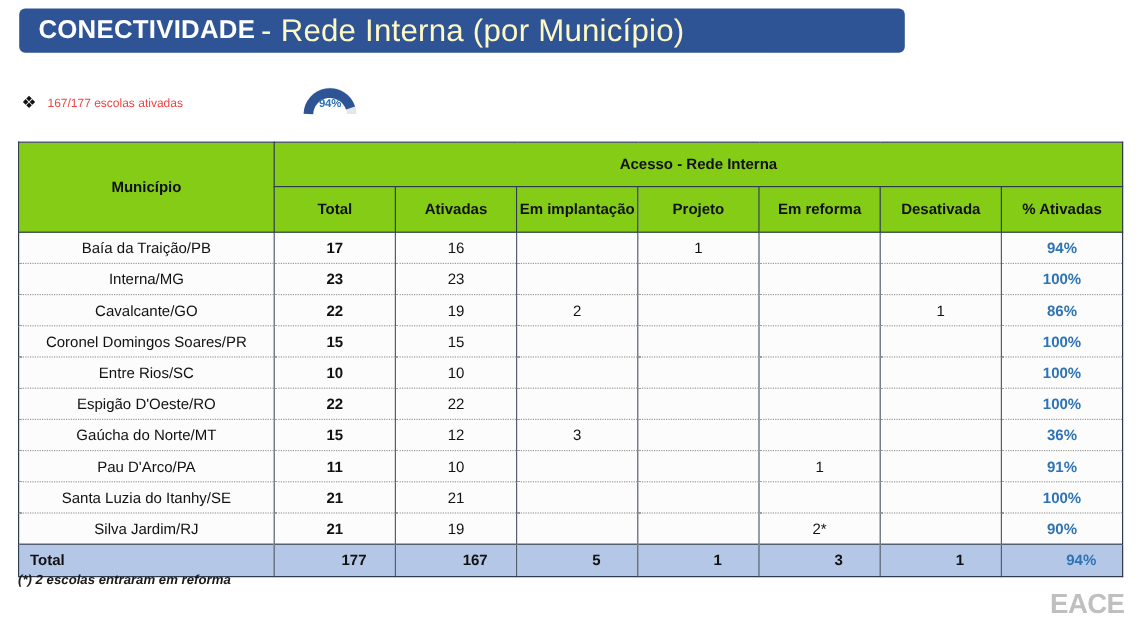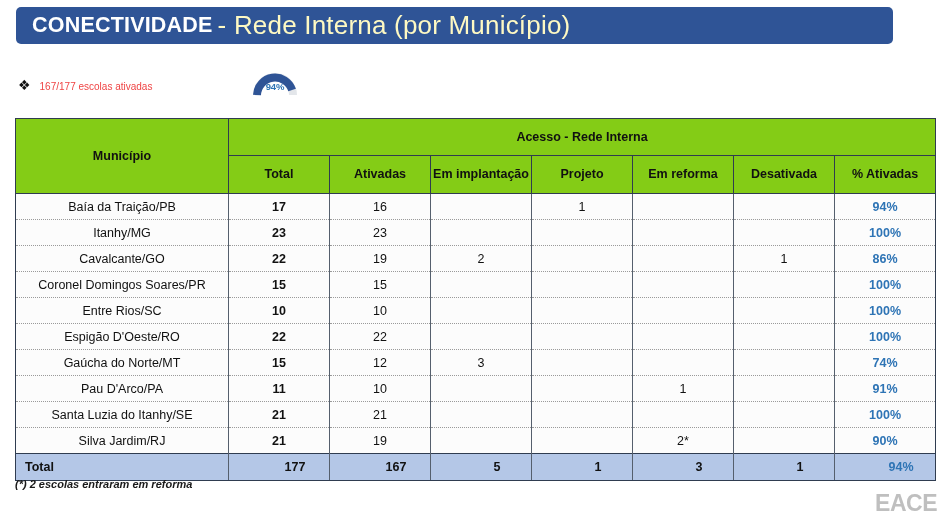--- a/index.html
+++ b/index.html
@@ -14,21 +14,21 @@
     font-family: "Liberation Sans", sans-serif;
     color: #1a1a1a;
     overflow: hidden;
   }
 
   
   .title-bar {
     position: absolute;
     left: 16px;
     top: 7px;
-    width: 877px;
+    width: 738px;
     height: 37px;
     background: #2F5496;
     border-radius: 5px;
     display: flex;
     align-items: center;
     padding-left: 16px;
     box-sizing: border-box;
   }
   .title-strong {
     font-size: 21.5px;
@@ -249,21 +249,21 @@
           <td class="cell cell-muni">Baía da Traição/PB</td>
           <td class="cell cell-bold">17</td>
           <td class="cell">16</td>
           <td class="cell"></td>
           <td class="cell">1</td>
           <td class="cell"></td>
           <td class="cell"></td>
           <td class="cell cell-pct">94%</td>
         </tr>
         <tr>
-          <td class="cell cell-muni">Itanhy/MG</td>
+          <td class="cell cell-muni">Interna/MG</td>
           <td class="cell cell-bold">23</td>
           <td class="cell">23</td>
           <td class="cell"></td>
           <td class="cell"></td>
           <td class="cell"></td>
           <td class="cell"></td>
           <td class="cell cell-pct">100%</td>
         </tr>
         <tr>
           <td class="cell cell-muni">Cavalcante/GO</td>
@@ -306,21 +306,21 @@
           <td class="cell cell-pct">100%</td>
         </tr>
         <tr>
           <td class="cell cell-muni">Gaúcha do Norte/MT</td>
           <td class="cell cell-bold">15</td>
           <td class="cell">12</td>
           <td class="cell">3</td>
           <td class="cell"></td>
           <td class="cell"></td>
           <td class="cell"></td>
-          <td class="cell cell-pct">74%</td>
+          <td class="cell cell-pct">36%</td>
         </tr>
         <tr>
           <td class="cell cell-muni">Pau D'Arco/PA</td>
           <td class="cell cell-bold">11</td>
           <td class="cell">10</td>
           <td class="cell"></td>
           <td class="cell"></td>
           <td class="cell">1</td>
           <td class="cell"></td>
           <td class="cell cell-pct">91%</td>

